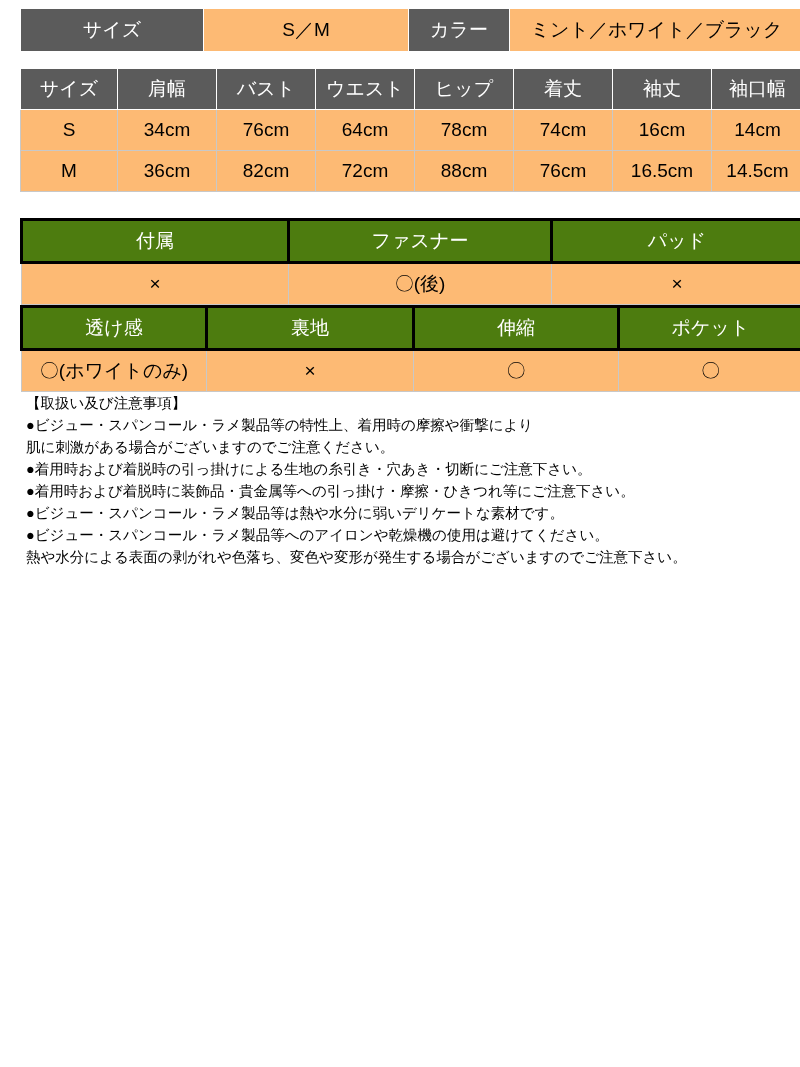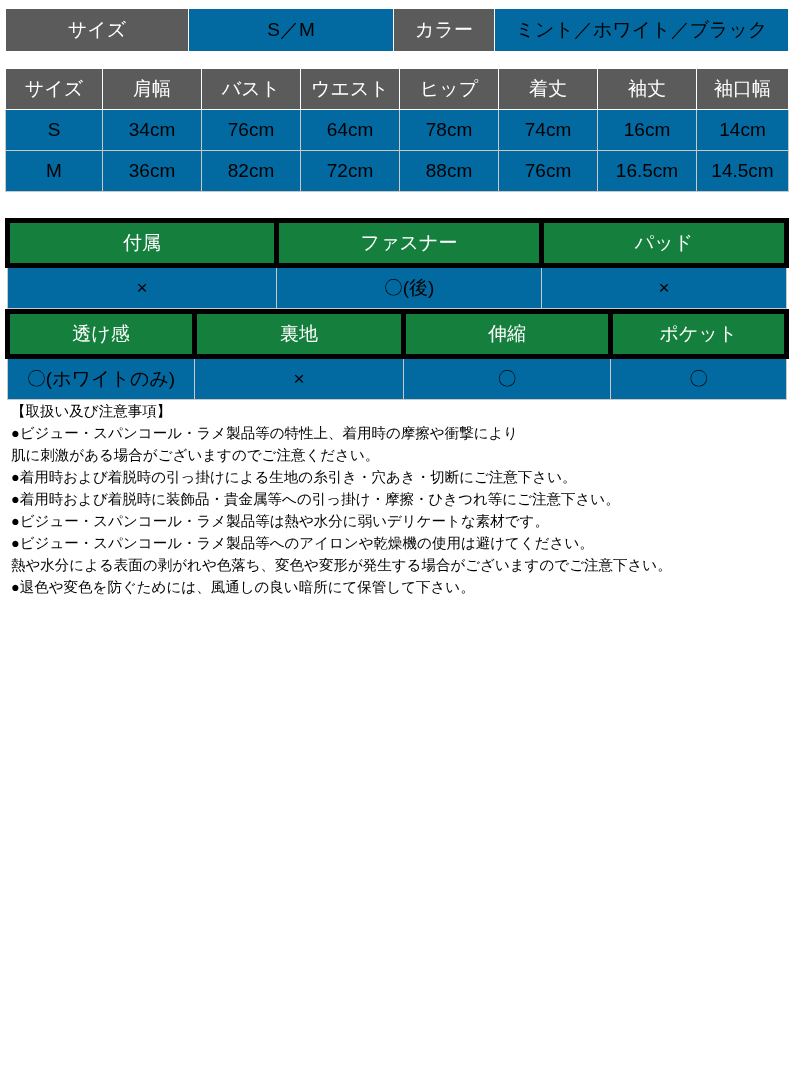--- a/index.html
+++ b/index.html
@@ -12,36 +12,36 @@
     height: 1067px;
     font-family: "Liberation Sans", sans-serif;
     color: #000000;
     -webkit-font-smoothing: antialiased;
   }
   .page {
     width: 800px;
     height: 974px;
     position: relative;
     box-sizing: border-box;
-    padding: 8px 8px 0 5px;
+    padding: 8px 8px 0 20px;
   }
   table {
     border-collapse: collapse;
     width: 784px;
     table-layout: fixed;
   }
   td {
     border: 1px solid #ffffff;
     text-align: center;
     vertical-align: middle;
     font-size: 19px;
     padding: 0;
     height: 40px;
     color: #000000;
-    background: #0369a1;
+    background: #fdba74;
     font-weight: normal;
   }
   .hdr {
     background: #5b5b5b;
     color: #ffffff;
   }
   
   .t-spec td { height: 42px; }
   .t-spec .cell { border: 1px solid #ffffff; }
 
@@ -58,23 +58,23 @@
     border: 1px solid #ffffff;
   }
 
   
   .t-attr { margin-top: 26px; }
   .t-attr td {
     border: 1px solid #c8c8c8;
     height: 40px;
   }
   .t-attr td.hdr {
-    background: #15803d;
+    background: #4d7c0f;
     color: #ffffff;
-    border: 5px solid #000000;
+    border: 3px solid #000000;
   }
   .notes {
     margin-left: 6px;
     font-size: 14.5px;
     line-height: 1.52;
     color: #000000;
   }
   .notes div { white-space: pre; }
 </style>
 </head>
@@ -162,16 +162,15 @@
 
   <div class="notes">
     <div>【取扱い及び注意事項】</div>
     <div>●ビジュー・スパンコール・ラメ製品等の特性上、着用時の摩擦や衝撃により</div>
     <div>肌に刺激がある場合がございますのでご注意ください。</div>
     <div>●着用時および着脱時の引っ掛けによる生地の糸引き・穴あき・切断にご注意下さい。</div>
     <div>●着用時および着脱時に装飾品・貴金属等への引っ掛け・摩擦・ひきつれ等にご注意下さい。</div>
     <div>●ビジュー・スパンコール・ラメ製品等は熱や水分に弱いデリケートな素材です。</div>
     <div>●ビジュー・スパンコール・ラメ製品等へのアイロンや乾燥機の使用は避けてください。</div>
     <div>熱や水分による表面の剥がれや色落ち、変色や変形が発生する場合がございますのでご注意下さい。</div>
-    <div>●退色や変色を防ぐためには、風通しの良い暗所にて保管して下さい。</div>
   </div>
 
 </div>
 
 </body></html>

